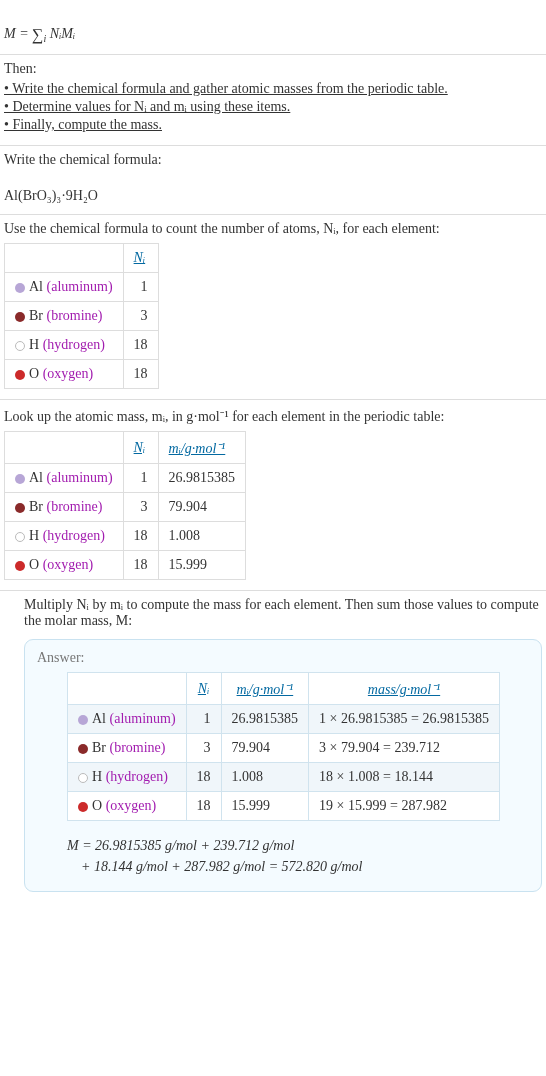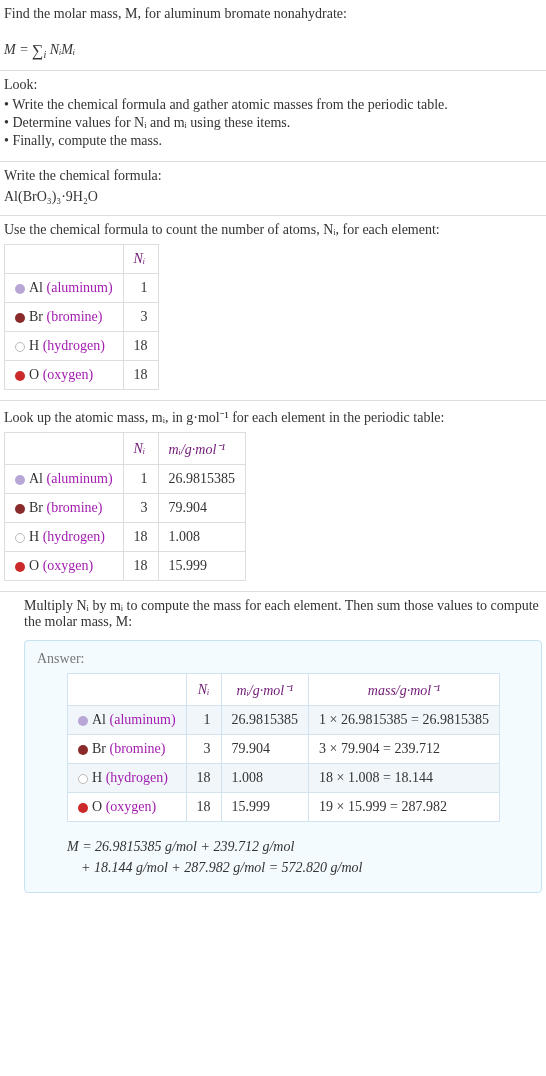--- a/index.html
+++ b/index.html
@@ -18,46 +18,46 @@
 .formula-line {
   font-style: italic;
   margin-top: 20px;
 }
 .sum-sym {
   font-size: 16px;
   display: inline-block;
   vertical-align: middle;
 }
 .sub { font-size: 10px; vertical-align: sub; font-style: italic; }
-.bullets { margin-top: 4px; }
+.bullets { margin-top: 4px; text-decoration: underline; }
 .bullets div { margin: 2px 0; }
 table {
   border-collapse: collapse;
   margin-top: 6px;
 }
 td, th {
   border: 1px solid #ddd;
   padding: 6px 10px;
   text-align: left;
   font-weight: normal;
 }
-th { color: #701a75; font-style: italic; }
+th { color: #0369a1; font-style: italic; text-decoration: underline; }
 .cell-num { text-align: right; }
 .swatch {
   display: inline-block;
   width: 10px; height: 10px;
   border-radius: 50%;
   margin-right: 4px;
   vertical-align: middle;
 }
 .el-name { color: #a21caf; }
 .answer-box {
   border: 1px solid #c9e2f0;
   background: #f4fbff;
-  border-radius: 4px;
+  border-radius: 9px;
   padding: 10px 12px 14px 12px;
 }
 .answer-box .label {
   color: #777;
   margin-bottom: 6px;
 }
 .answer-box table {
   margin-left: 30px;
   background: #fff;
 }
@@ -68,38 +68,37 @@
 .final-eq {
   font-style: italic;
   margin: 14px 0 0 30px;
   line-height: 1.5;
 }
 </style>
 </head>
 <body>
 
 <div class="section">
-  <div>Find the molar mass, M, for aluminum bromate nonahydrate:</div>
   <div class="formula-line">
     <span>M = </span><span class="sum-sym">∑</span><span class="sub">i</span><span> NᵢMᵢ</span>
   </div>
 </div>
 
 <div class="section">
-  <div>Look:</div>
+  <div>Then:</div>
   <div class="bullets">
     <div>• Write the chemical formula and gather atomic masses from the periodic table.</div>
     <div>• Determine values for Nᵢ and mᵢ using these items.</div>
     <div>• Finally, compute the mass.</div>
   </div>
 </div>
 
 <div class="section">
   <div>Write the chemical formula:</div>
-  <div style="margin-top:5px">Al(BrO₃)₃·9H₂O</div>
+  <div style="margin-top:20px">Al(BrO₃)₃·9H₂O</div>
 </div>
 
 <div class="section">
   <div>Use the chemical formula to count the number of atoms, Nᵢ, for each element:</div>
   <table>
     <tbody>
         <tr>
       <th></th>
       <th>Nᵢ</th>
     </tr>

